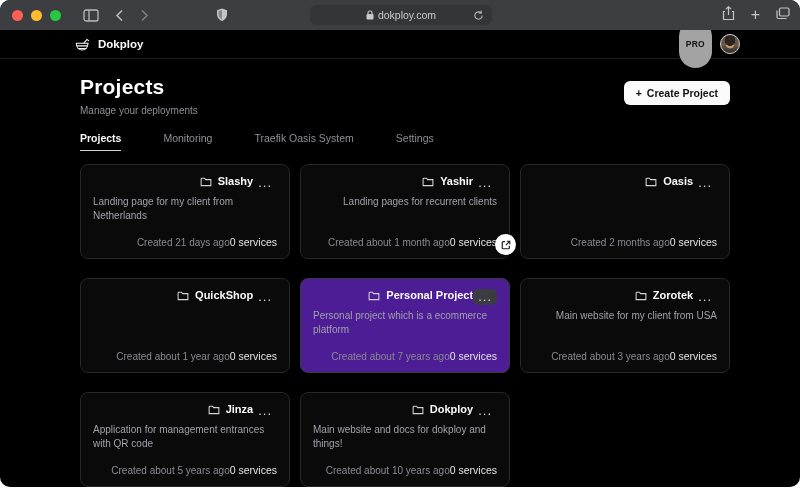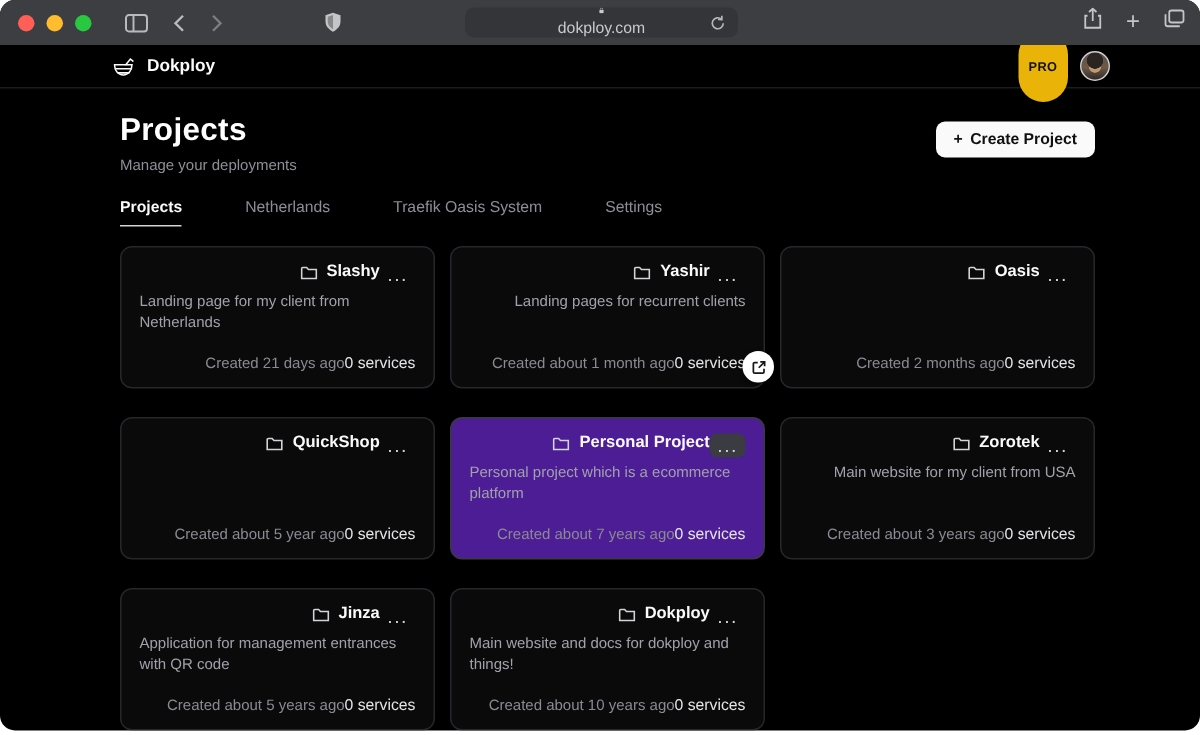--- a/index.html
+++ b/index.html
@@ -12,33 +12,33 @@
   .chrome { position:relative; height:30px; background:#3c3e41; display:flex;
     align-items:center; padding:0 12px; }
   .lights { display:flex; gap:8px; margin-right:14px; }
   .dot { width:11px; height:11px; border-radius:50%; }
   .chrome-ic { display:flex; align-items:center; justify-content:center;
     margin:0 8px; color:#b9babc; }
   .chrome-ic.dim { color:#7c7e81; }
   .shield-ic { position:absolute; left:216px; top:0; height:30px; display:flex; align-items:center; color:#c4c5c7; }
   .urlbar { position:absolute; left:310px; top:5px; width:182px; height:20px;
     background:#333538; border-radius:6px; display:flex; align-items:center;
-    justify-content:center; gap:4px; color:#c9cacc; font-size:10.5px;flex-direction:column; }
+    justify-content:center; gap:4px; color:#c9cacc; font-size:10.5px; }
   .url-reload { position:absolute; right:8px; top:4px; color:#b5b6b8; }
   .chrome-right { position:absolute; right:10px; top:0; height:30px; display:flex;
     align-items:center; gap:16px; color:#c4c5c7; }
   .plus-glyph { font-size:16px; line-height:1; color:#c4c5c7; }
 
   
   .navbar { height:29px; display:flex; align-items:center; background:#000;
     padding:0 60px 0 74px; border-bottom:1px solid #1c1c20; }
   .brand { display:flex; align-items:center; gap:7px; color:#fafafa;
     font-size:11.5px; font-weight:bold; }
   .nav-right { margin-left:auto; display:flex; align-items:center; gap:8px; }
-  .pro-badge { background:#eab308; color:#111; font-size:8.5px; font-weight:bold;
+  .pro-badge { background:#a3a3a3; color:#111; font-size:8.5px; font-weight:bold;
     padding:19px 7px; border-radius:999px; letter-spacing:.3px; }
   .avatar { width:20px; height:20px; border-radius:50%; border:1.5px solid #cfcfd4;
     background:
       radial-gradient(circle at 50% 30%, #2c2420 0 34%, transparent 36%),
       radial-gradient(circle at 50% 52%, #c09a72 0 30%, transparent 33%),
       linear-gradient(180deg,#57504b 0%,#6e5a45 55%,#2f2a28 100%); }
 
   
   .main { padding:16px 70px 0 80px; }
   .page-head { display:flex; align-items:flex-start; }
@@ -167,21 +167,21 @@
         <div class="page-sub">Manage your deployments</div>
       </div>
       <button class="create-btn">
         <span>+</span>
         <span>Create Project</span>
       </button>
     </div>
 
     <div class="tabs">
       <span class="tab active">Projects</span>
-      <span class="tab">Netherlands</span>
+      <span class="tab">Monitoring</span>
       <span class="tab">Traefik Oasis System</span>
       <span class="tab">Settings</span>
     </div>
 
     <div class="grid">
     <div class="card">
       <div class="card-top">
         <div class="card-title-wrap">
           <span class="folder-ic">
             <svg width="12" height="11" viewBox="0 0 16 14" fill="none" stroke="currentColor" stroke-width="1.4">
@@ -243,21 +243,21 @@
             <svg width="12" height="11" viewBox="0 0 16 14" fill="none" stroke="currentColor" stroke-width="1.4">
               <path d="M1.5 3.5v9h13v-8h-7l-1.6-1.8H2.5a1 1 0 0 0-1 1z"></path>
             </svg>
           </span>
           <span>QuickShop</span>
         </div>
         <button class="menu-btn">...</button>
       </div>
       <div class="card-desc"></div>
       <div class="card-foot">
-        <span class="created">Created about 5 year ago</span>
+        <span class="created">Created about 1 year ago</span>
         <span class="services">0 services</span>
       </div>
     </div>
 
     <div class="card highlighted">
       <div class="card-top">
         <div class="card-title-wrap">
           <span class="folder-ic">
             <svg width="12" height="11" viewBox="0 0 16 14" fill="none" stroke="currentColor" stroke-width="1.4">
               <path d="M1.5 3.5v9h13v-8h-7l-1.6-1.8H2.5a1 1 0 0 0-1 1z"></path>

